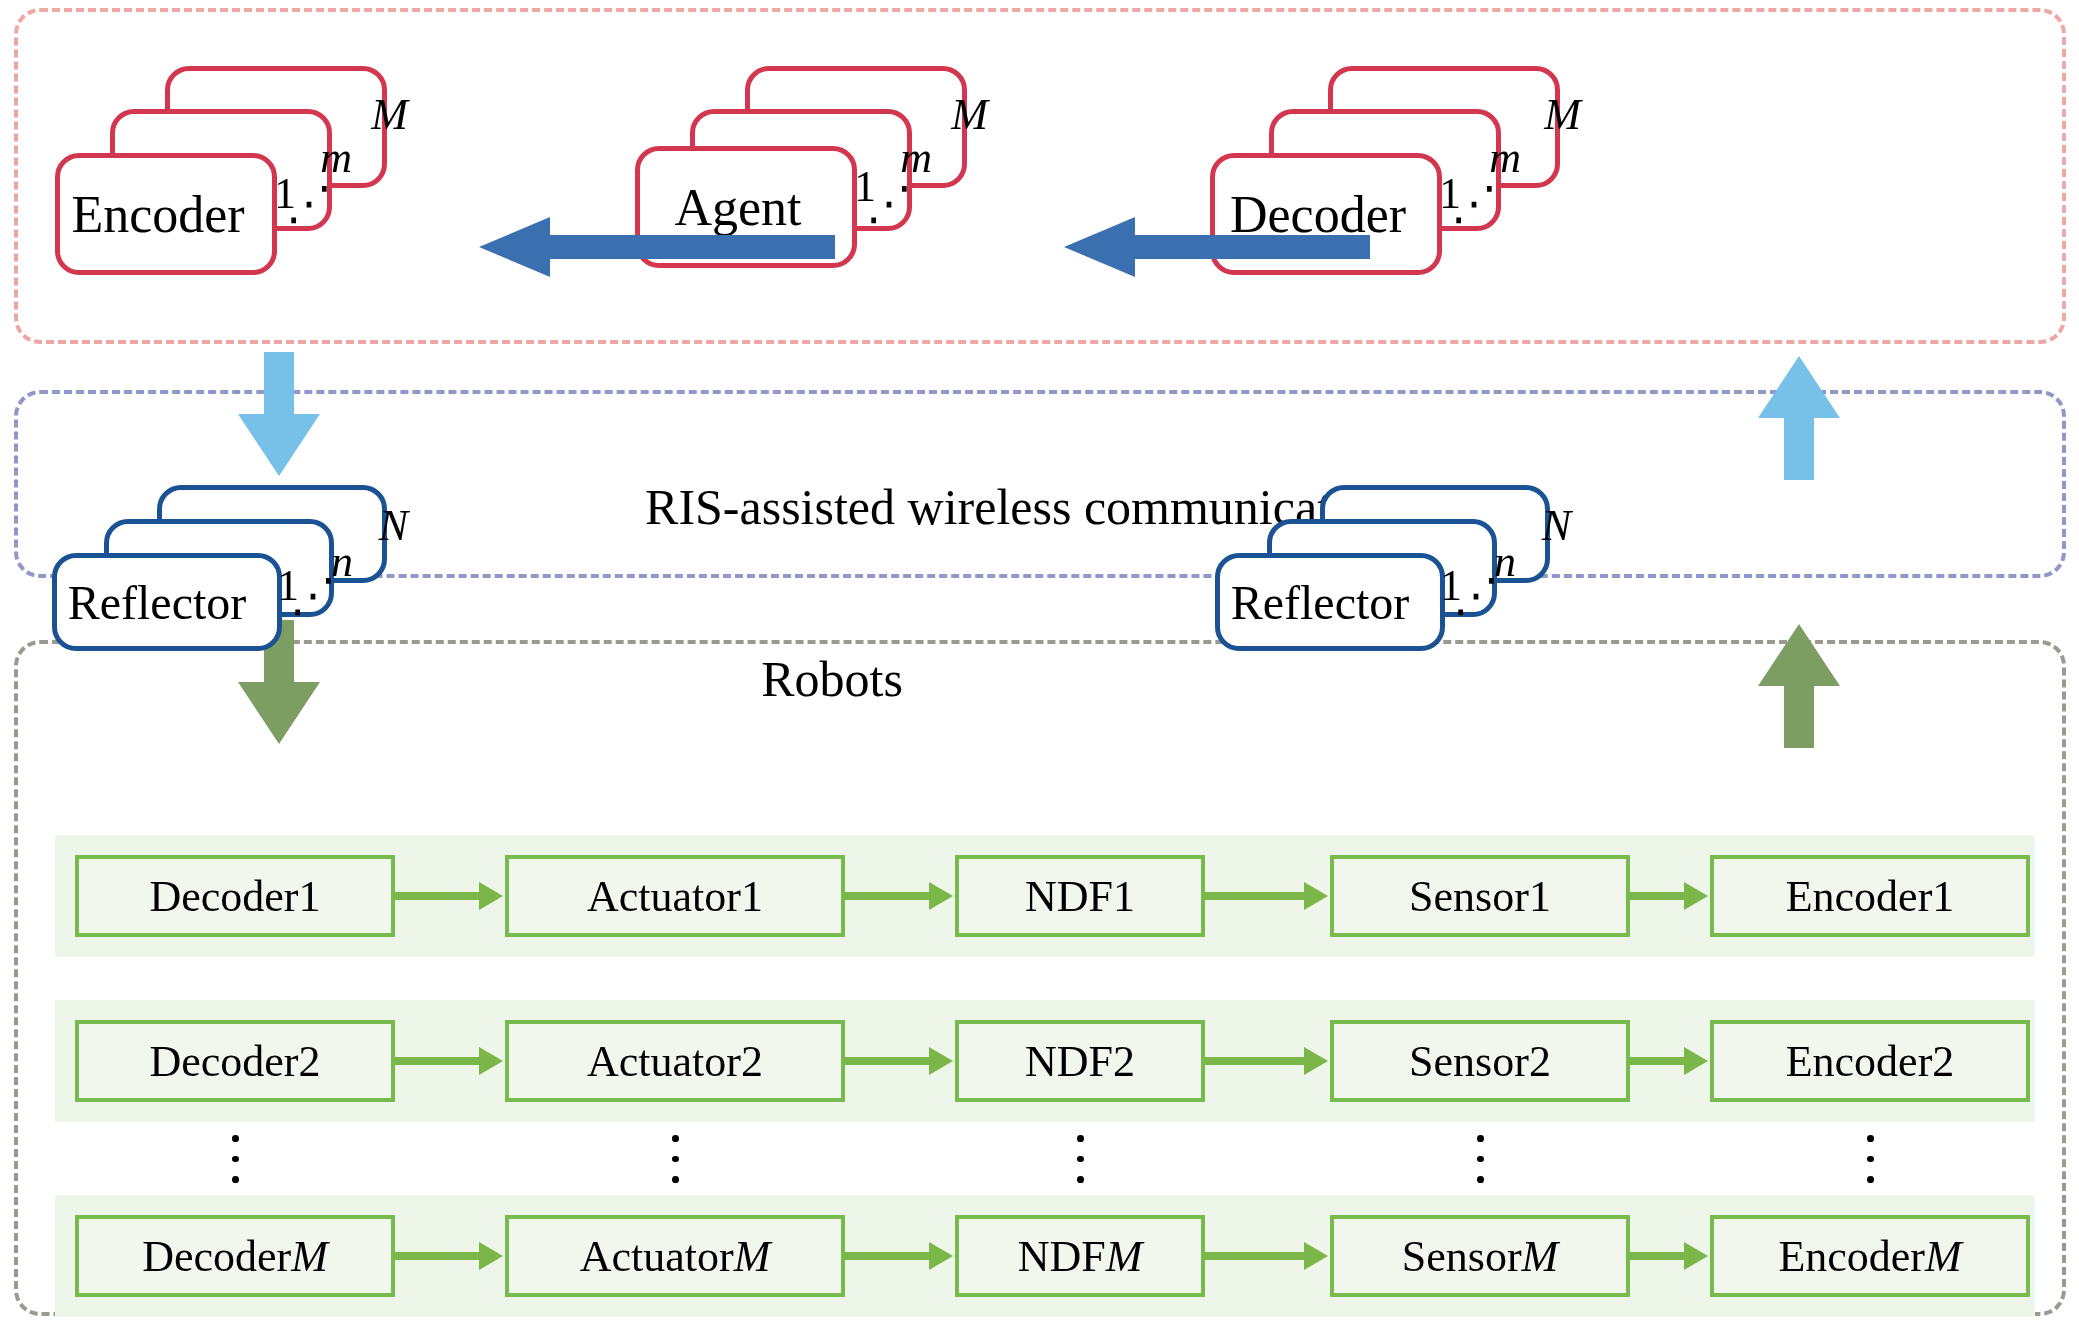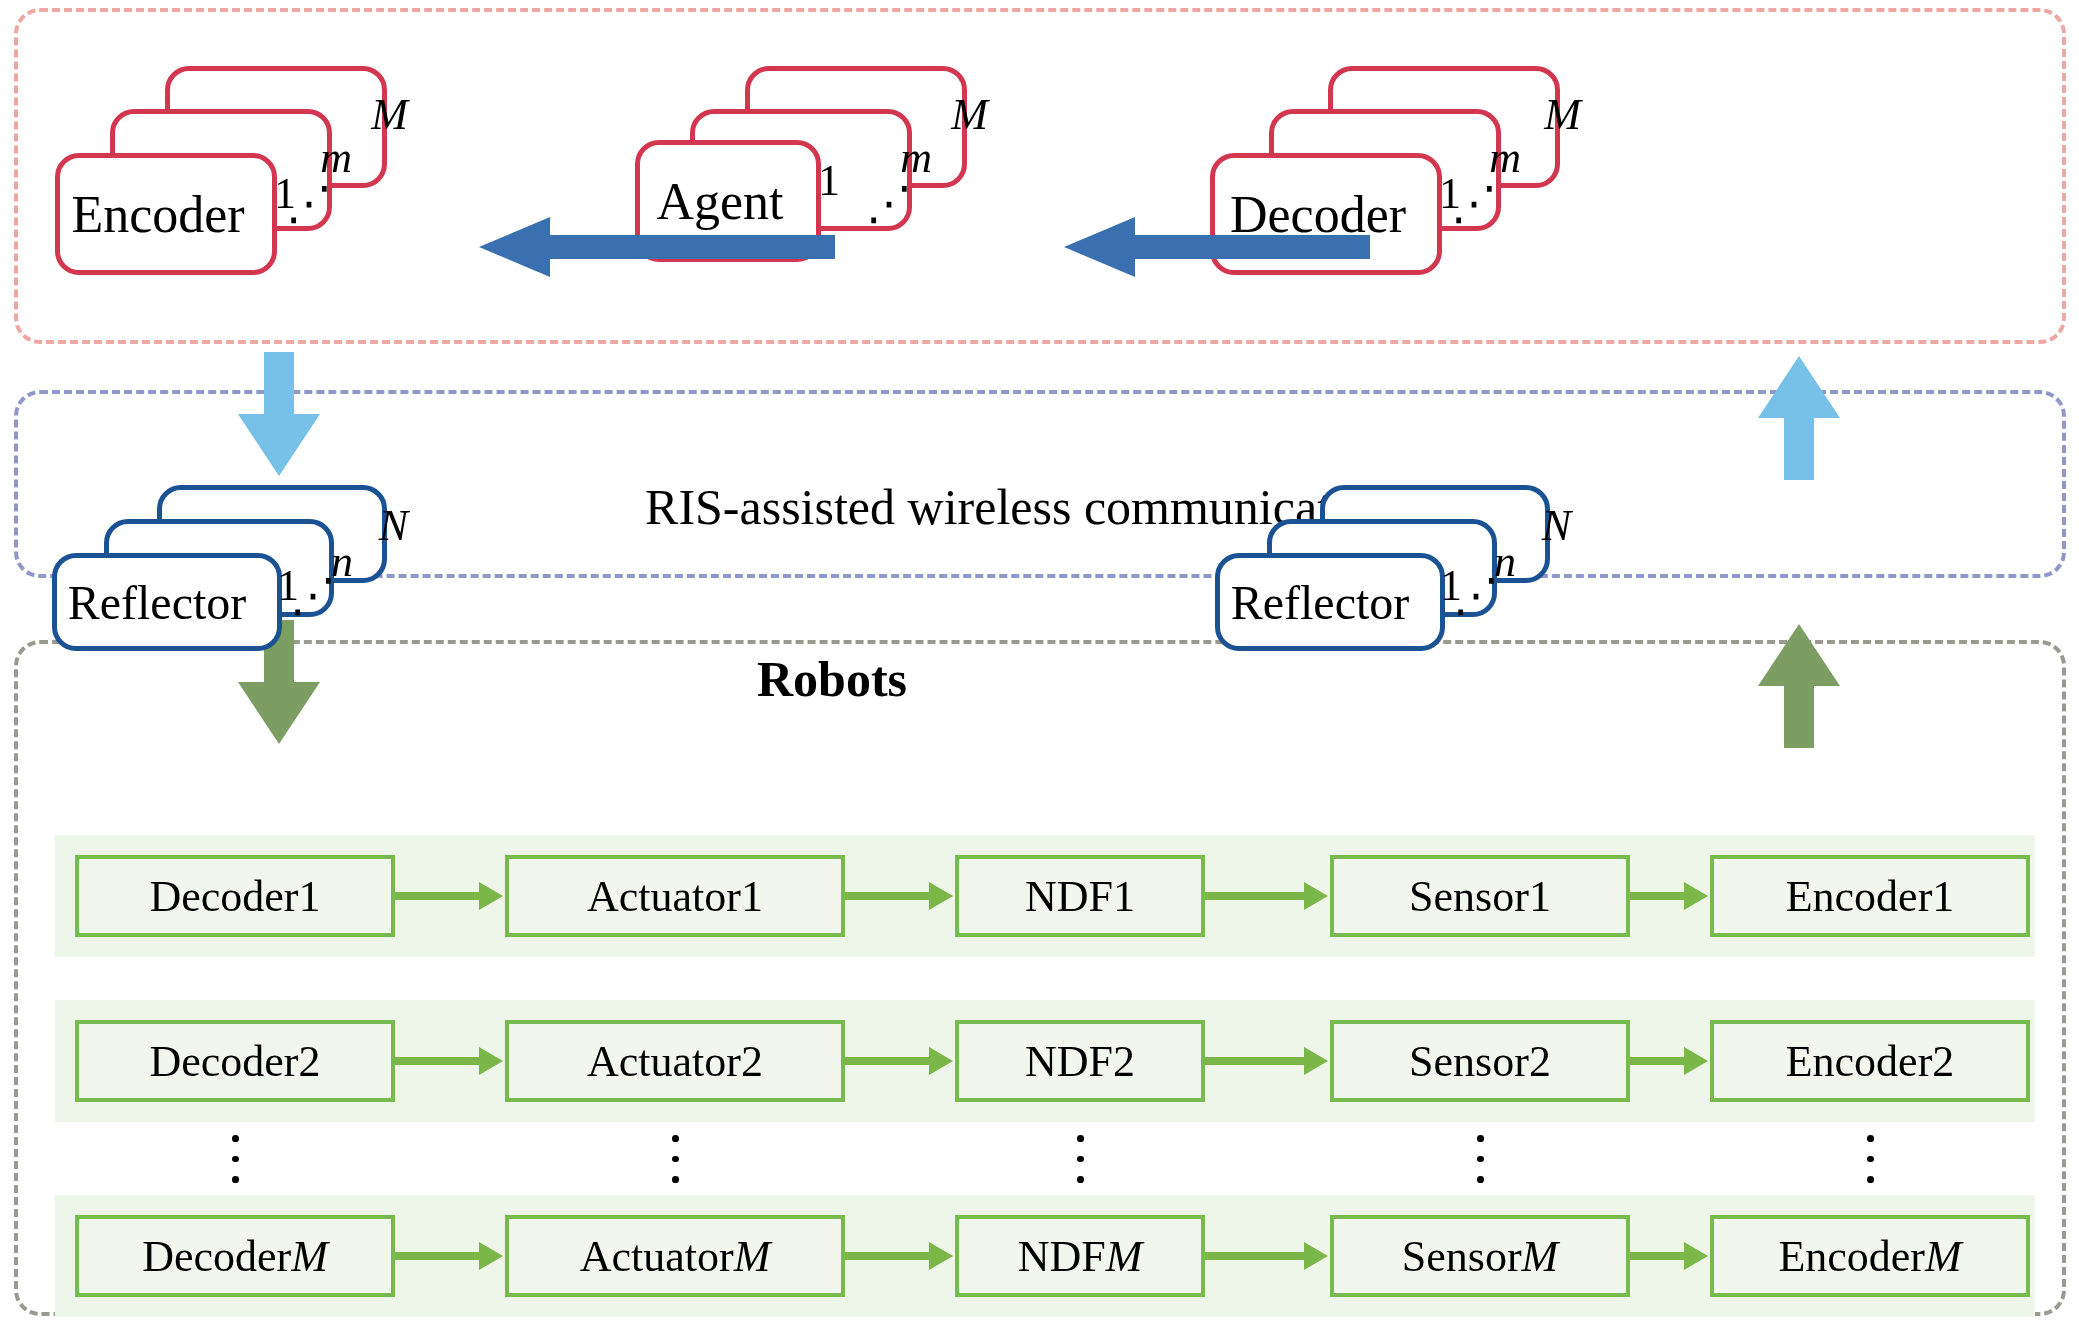--- a/index.html
+++ b/index.html
@@ -9,21 +9,21 @@
 
   
   .section{position:absolute;box-sizing:border-box;border-style:dashed;border-radius:26px;}
   #sec-cloud{left:14px;top:8px;width:2052px;height:336px;border:4px dashed #eda8a4;}
   #sec-ris  {left:14px;top:390px;width:2052px;height:188px;border:4px dashed #9097c9;}
   #sec-robots{left:14px;top:640px;width:2052px;height:676px;border:4px dashed #9a9a90;}
 
   .sec-title{position:absolute;color:#000;white-space:nowrap;text-align:center;}
   #t-cloud{left:0;top:12px;width:2079px;font-size:50px;}
   #t-ris{left:530px;top:478px;width:980px;font-size:50px;text-align:center;}
-  #t-robots{left:0;top:650px;width:1664px;font-size:50px;font-weight:bold;}
+  #t-robots{left:0;top:650px;width:1664px;font-size:50px;}
 
   
   .stack{position:absolute;}
   .card{position:absolute;box-sizing:border-box;background:#fff;border-radius:24px;}
   .card.red{border:5px solid #d2374f;}
   .card.blue{border:5px solid #1b5293;}
   .card .sup{position:absolute;font-style:italic;font-size:44px;color:#000;}
   .card .maintext{position:absolute;left:0;top:0;width:100%;height:100%;
       display:flex;align-items:center;justify-content:center;font-size:52px;color:#000;}
   .card .one{position:absolute;font-style:normal;font-size:44px;color:#000;}
@@ -67,21 +67,21 @@
     <div class="dots" style="left:231px;top:115px;">⋰</div>
   </div>
 
   <div class="stack" style="left:635px;top:66px;width:330px;height:185px;">
     <div class="card red" style="left:110px;top:0px;width:222px;height:122px;">
       <span class="sup" style="right:-26px;top:18px;">M</span>
     </div>
     <div class="card red" style="left:55px;top:43px;width:222px;height:122px;">
       <span class="sup" style="right:-25px;top:18px;">m</span>
     </div>
-    <div class="card red" style="left:0px;top:74px;width:186px;height:122px;">
+    <div class="card red" style="left:0px;top:80px;width:222px;height:122px;">
       <span class="maintext" style="left:-8px;">Agent</span>
       <span class="one" style="right:-24px;top:10px;">1</span>
     </div>
     <div class="dots" style="left:231px;top:115px;">⋰</div>
   </div>
 
   <div class="stack" style="left:1210px;top:66px;width:340px;height:185px;">
     <div class="card red" style="left:118px;top:0px;width:232px;height:122px;">
       <span class="sup" style="right:-26px;top:18px;">M</span>
     </div>

